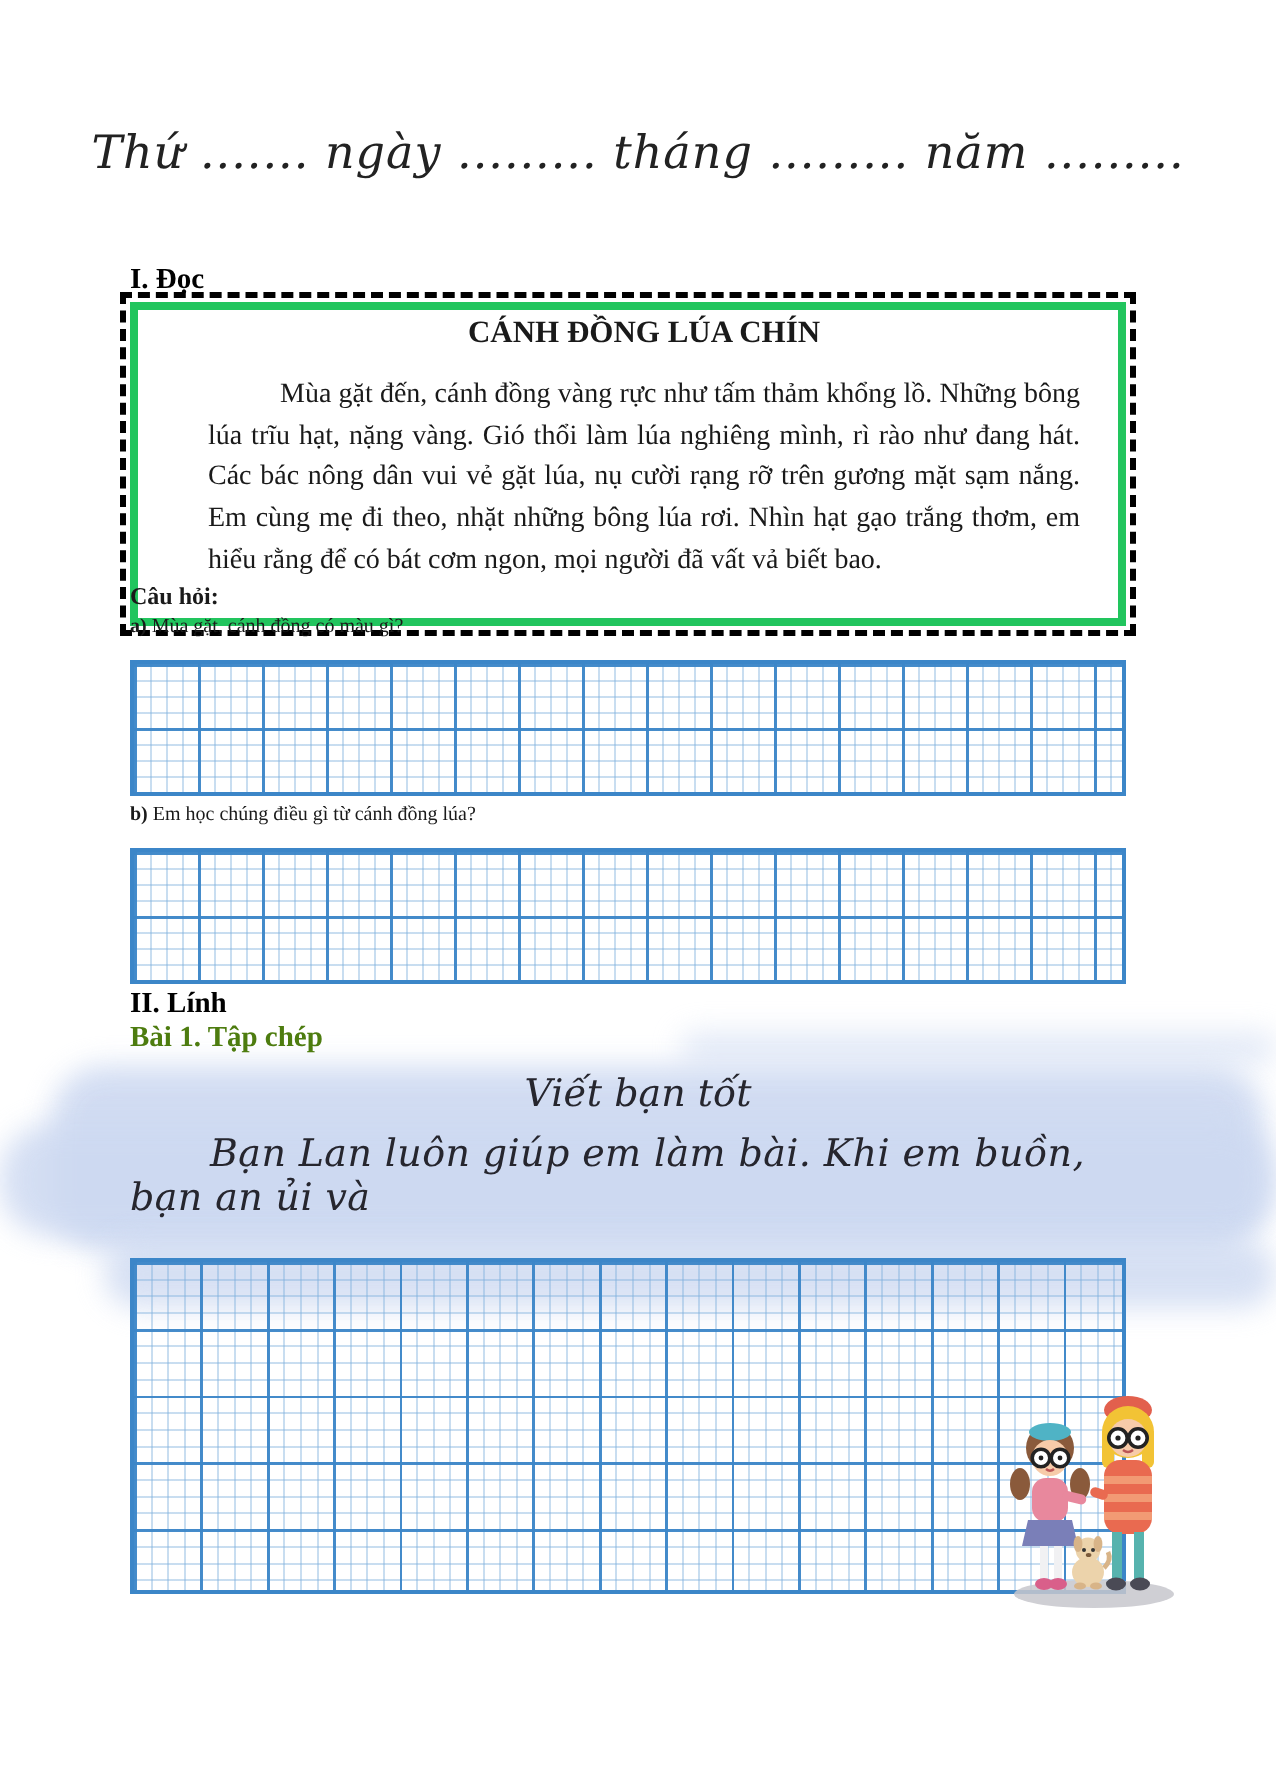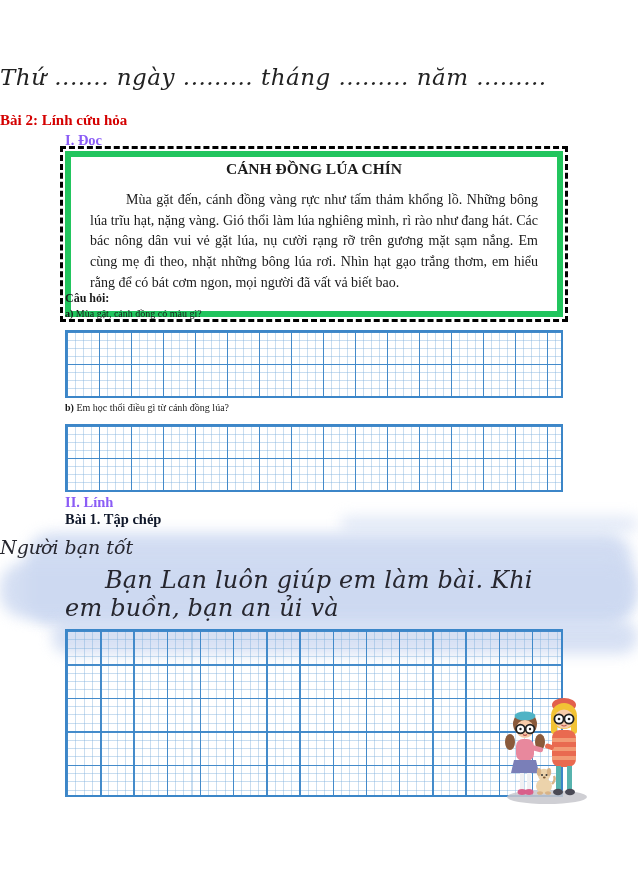--- a/index.html
+++ b/index.html
@@ -2,36 +2,36 @@
 <html><head>
 <meta charset="utf-8">
 <style>
   html,body{margin:0;padding:0;background:#ffffff;}
   .page{
     position:relative; width:638px; height:886px; margin:0 auto;
     background:#ffffff; overflow:hidden;
     font-family:"Liberation Serif", serif; color:#1a1a1a;
   }
   .abs{position:absolute;}
-  .center{left:0; width:638px; text-align:left;}
+  .center{left:0; width:638px; text-align:center;}
 
   .date-line{
     top:64px; font-family:"DejaVu Serif", serif; font-style:italic;
     font-size:23px; color:#222; letter-spacing:.5px;
   }
   .lesson-title{ top:112px; font-size:15px; font-weight:bold; color:#d40000; }
-  .section-label{ font-size:14.5px; font-weight:bold; color:#8b5cf6; }
+  .section-label{ font-size:14.5px; font-weight:bold; color:#000000; }
   .sec-read{ left:65px; top:132px; }
   .sec-write{ left:65px; top:494px; z-index:5; }
-  .exercise-label{ left:65px; top:511px; font-size:14.5px; font-weight:bold; color:#0f172a; z-index:5;}
+  .exercise-label{ left:65px; top:511px; font-size:14.5px; font-weight:bold; color:#4d7c0f; z-index:5;}
 
   .reading-box{
     left:65px; top:151px; width:498px; box-sizing:border-box;
-    border:6px solid #22c55e; outline:3px dashed #000; outline-offset:2px;
-    padding:2px 7px 5px 7px; background:#fff;
+    border:4px solid #22c55e; outline:3px dashed #000; outline-offset:2px;
+    padding:2px 7px 5px 23px; background:#fff;
   }
   .reading-title{ text-align:center; font-weight:bold; font-size:15.5px; margin:1px 0 2px 0; }
   .reading-passage{
     font-size:14px; line-height:1.48; text-align:justify;
     text-indent:36px; margin:12px;
   }
 
   .qhead{ left:65px; top:291px; font-size:12px; font-weight:bold; }
   .qline{ left:65px; font-size:10px; }
   .qa{ top:308px; }
@@ -59,68 +59,67 @@
   }
 
   .wash{ position:absolute; background:#cdd9f1; filter:blur(7px); border-radius:26px; z-index:1; }
   .wash1{ left:340px; top:516px; width:298px; height:16px; opacity:.55; }
   .wash2{ left:26px;  top:533px; width:606px; height:92px; opacity:.9; }
   .wash3{ left:0px;   top:562px; width:638px; height:56px; opacity:.85; }
   .wash4{ left:52px;  top:620px; width:586px; height:34px; opacity:.8; }
 
   .cursive{ font-family:"DejaVu Serif", serif; font-style:italic; color:#26262e; z-index:4;}
   .dict-title{ top:536px; font-size:19px; }
-  .dict-line{ left:65px; width:512px; font-size:24px; letter-spacing:.2px; }
+  .dict-line{ left:65px; width:512px; font-size:19px; letter-spacing:.2px; }
   .dict-l1{ top:566px; text-indent:40px; }
   .dict-l2{ top:598px; }
 
   .illustration{ left:500px; top:686px; width:94px; height:122px; z-index:6; }
 </style>
 </head>
 <body>
 
 <div class="page">
 
   <div class="abs center date-line">Thứ ....... ngày ......... tháng ......... năm .........</div>
 
-  <div class="abs center lesson-title">Bài 2: Lính cứu hỏa</div>
 
   <div class="abs section-label sec-read">I. Đọc</div>
 
   <div class="abs reading-box">
     <div class="reading-title">CÁNH ĐỒNG LÚA CHÍN</div>
     <p class="reading-passage">Mùa gặt đến, cánh đồng vàng rực như tấm thảm khổng lồ. Những bông lúa trĩu hạt, nặng vàng. Gió thổi làm lúa nghiêng mình, rì rào như đang hát. Các bác nông dân vui vẻ gặt lúa, nụ cười rạng rỡ trên gương mặt sạm nắng. Em cùng mẹ đi theo, nhặt những bông lúa rơi. Nhìn hạt gạo trắng thơm, em hiểu rằng để có bát cơm ngon, mọi người đã vất vả biết bao.</p>
   </div>
 
   <div class="abs qhead">Câu hỏi:</div>
 
   <div class="abs qline qa">
     <b>a)</b>
     <span>Mùa gặt, cánh đồng có màu gì?</span>
   </div>
 
   <div class="abs ogrid grid-a"></div>
 
   <div class="abs qline qb">
     <b>b)</b>
-    <span>Em học thổi điều gì từ cánh đồng lúa?</span>
+    <span>Em học chúng điều gì từ cánh đồng lúa?</span>
   </div>
 
   <div class="abs ogrid grid-b"></div>
 
   <div class="abs section-label sec-write">II. Lính</div>
 
   <div class="abs exercise-label">Bài 1. Tập chép</div>
 
   <div class="wash wash1"></div>
   <div class="wash wash2"></div>
   <div class="wash wash3"></div>
   <div class="wash wash4"></div>
 
-  <div class="abs center cursive dict-title">Người bạn tốt</div>
+  <div class="abs center cursive dict-title">Viết bạn tốt</div>
   <div class="abs cursive dict-line dict-l1">Bạn Lan luôn giúp em làm bài. Khi em buồn, bạn an ủi và</div>
 
   <div class="abs ogrid grid-big"></div>
 
   <svg class="abs illustration" viewBox="0 0 94 118" xmlns="http://www.w3.org/2000/svg">
     <ellipse cx="47" cy="109" rx="40" ry="7" fill="#c7c7cd" opacity="0.85"></ellipse>
 
     <g>
       <ellipse cx="64" cy="17" rx="12" ry="7" fill="#e2604d"></ellipse>
       <circle cx="64" cy="28" r="13" fill="#f2c335"></circle>

